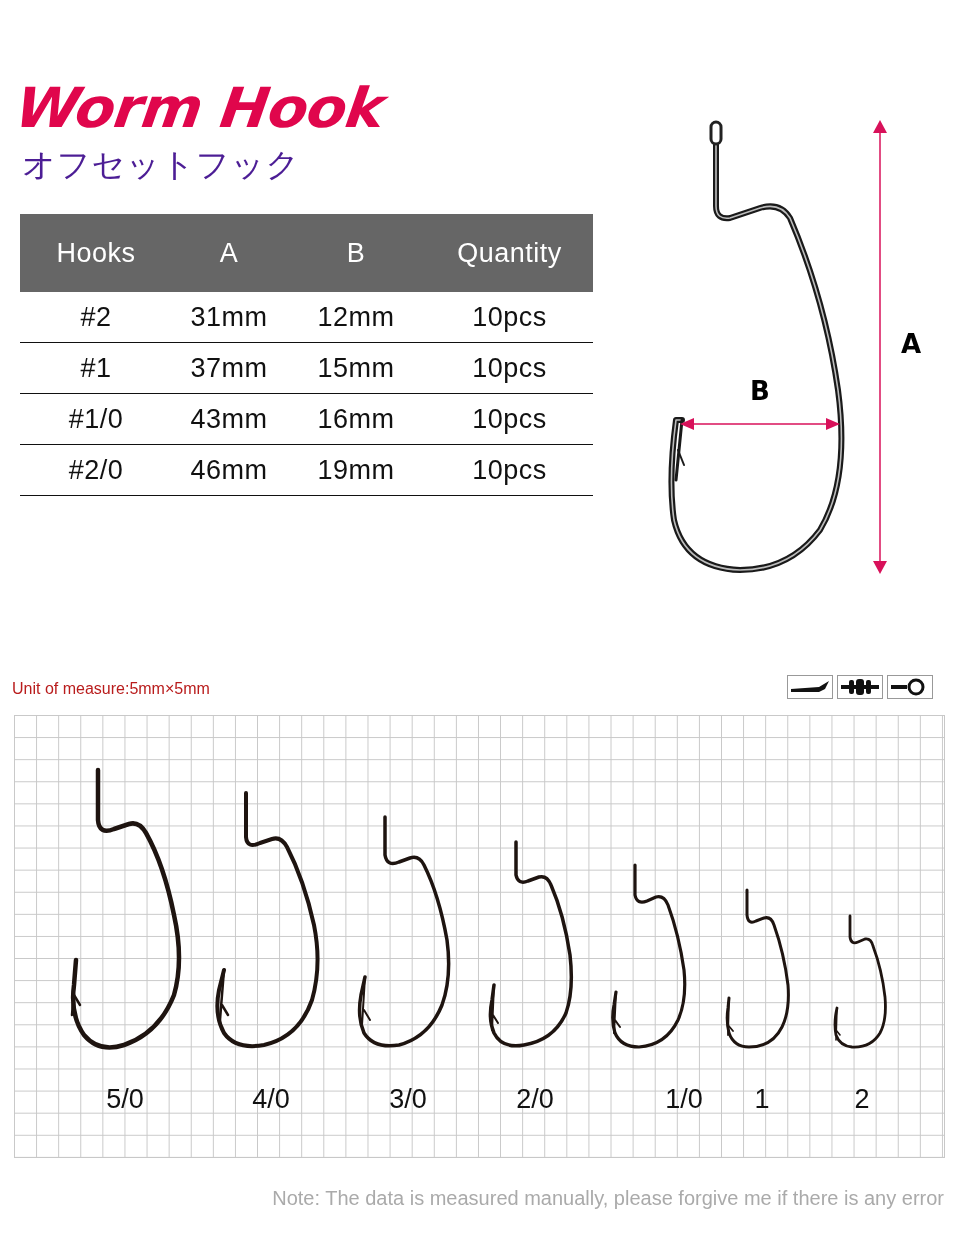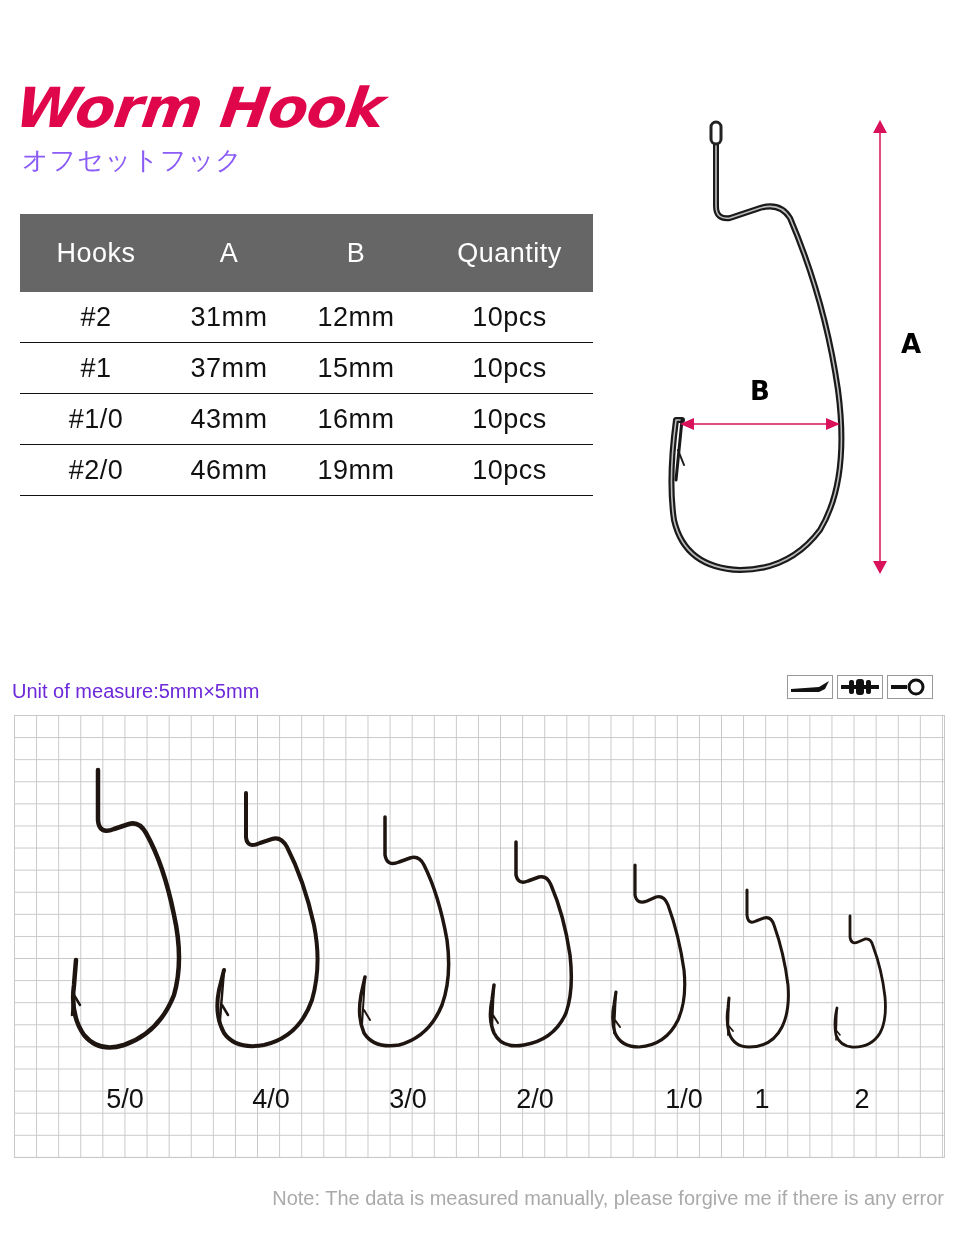--- a/index.html
+++ b/index.html
@@ -1,36 +1,36 @@
 <!DOCTYPE html>
 <html><head>
 <meta charset="utf-8">
 <style>
   html, body { margin: 0; padding: 0; background: #ffffff; }
   body { width: 960px; height: 1257px; position: relative; overflow: hidden; font-family: "Liberation Sans", "DejaVu Sans", sans-serif; color: #111; }
 
   
   .brand-title { position: absolute; left: 20px; top: 80px; font-family: "DejaVu Sans", sans-serif; font-weight: bold; font-style: italic; font-size: 58px; letter-spacing: -1px; color: #e0064c; line-height: 1; transform: skewX(-8deg) scaleY(0.95); transform-origin: left top; }
-  .brand-subtitle { position: absolute; left: 22px; top: 143px; font-family: "DejaVu Sans", sans-serif; font-size: 26px; color: #8b5cf6; letter-spacing: 1px; font-weight: normal; }
+  .brand-subtitle { position: absolute; left: 22px; top: 143px; font-family: "DejaVu Sans", sans-serif; font-size: 33px; color: #4c1d95; letter-spacing: 1px; font-weight: normal; }
 
   
   .spec-table { position: absolute; left: 20px; top: 214px; width: 573px; border-collapse: collapse; }
   .spec-table th { background: #666666; color: #ffffff; font-weight: normal; font-size: 27px; height: 52px; padding: 13px; letter-spacing: 0.5px; }
   .spec-table td { font-size: 27px; text-align: center; height: 50px; padding: 0; border-bottom: 1.5px solid #111; color: #111; letter-spacing: 0.5px; }
   .spec-table col.c1 { width: 152px; }
   .spec-table col.c2 { width: 114px; }
   .spec-table col.c3 { width: 140px; }
   .spec-table col.c4 { width: 167px; }
 
   
   .diagram { position: absolute; left: 640px; top: 100px; width: 320px; height: 490px; }
   .dim-label { position: absolute; font-family: "DejaVu Sans", sans-serif; font-weight: bold; font-size: 26px; color: #000; }
 
   
-  .unit-label { position: absolute; left: 12px; top: 680px; font-size: 20px; color: #6d28d9; }
+  .unit-label { position: absolute; left: 12px; top: 680px; font-size: 16px; color: #b91c1c; }
   .legend-icons { position: absolute; left: 787px; top: 675px; display: flex; gap: 4px; }
   .legend-box { width: 46px; height: 24px; border: 1px solid #999; background: #fff; display: flex; align-items: center; justify-content: center; box-sizing: border-box; }
 
   .grid-area { position: absolute; left: 14px; top: 715px; width: 931px; height: 443px;
     background-color: #fff;
     background-image:
       linear-gradient(to right, #c8c8c8 1px, transparent 1px),
       linear-gradient(to bottom, #c8c8c8 1px, transparent 1px);
     background-size: 22.1px 22.1px;
     border-right: 1px solid #c8c8c8; border-bottom: 1px solid #c8c8c8; box-sizing: border-box; }

